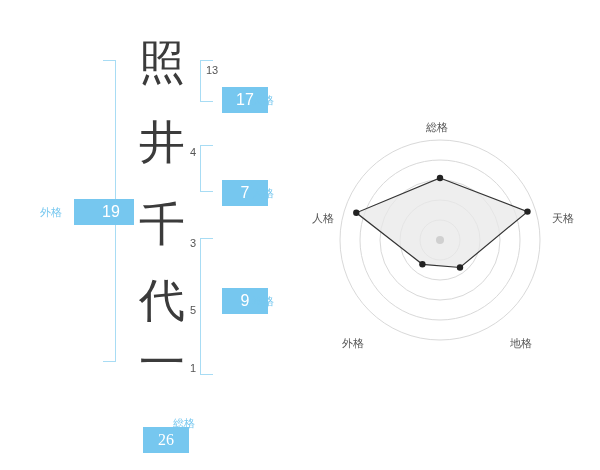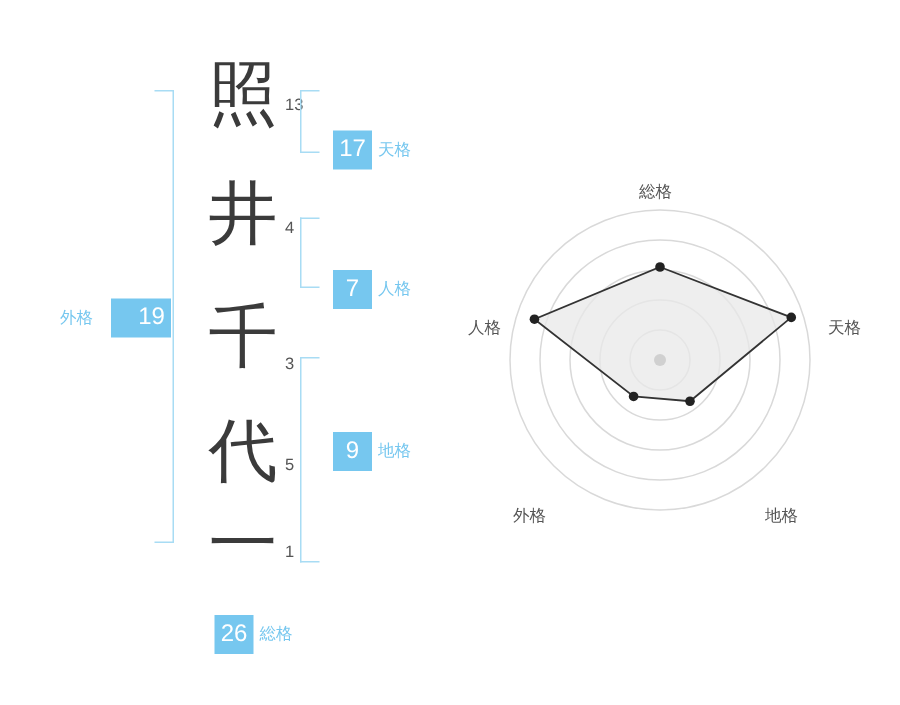--- a/index.html
+++ b/index.html
@@ -46,21 +46,21 @@
     color: #555555;
     font-family: "Liberation Sans", sans-serif;
   }
 
   .badge {
     position: absolute;
     background: #76c7ef;
     color: #ffffff;
     font-size: 16px;
     font-family: "Liberation Sans", sans-serif;
-    width: 26px;
+    width: 46px;
     height: 26px;
     line-height: 26px;
     text-align: center;
   }
   .badge-label {
     position: absolute;
     font-size: 11px;
     color: #76c7ef;
     font-family: "Liberation Sans", sans-serif;
     line-height: 26px;
@@ -106,21 +106,21 @@
 <div id="root">
 
   <div id="name-panel">
 
     <div class="kanji" style="left:132px; top:40px;">照</div>
     <div class="kanji" style="left:132px; top:120px;">井</div>
     <div class="kanji" style="left:132px; top:202px;">千</div>
     <div class="kanji" style="left:132px; top:278px;">代</div>
     <div class="kanji" style="left:132px; top:340px;">一</div>
 
-    <div class="stroke-num" style="left:190px; top:64px;">13</div>
+    <div class="stroke-num" style="left:206px; top:64px;">13</div>
     <div class="stroke-num" style="left:190px; top:146px;">4</div>
     <div class="stroke-num" style="left:190px; top:237px;">3</div>
     <div class="stroke-num" style="left:190px; top:304px;">5</div>
     <div class="stroke-num" style="left:190px; top:362px;">1</div>
 
     <div class="bracket bracket-right" style="left:103px; top:60px; width:12px; height:300px;"></div>
 
     <div class="bracket bracket-left" style="left:200px; top:60px; width:12px; height:40px;"></div>
 
     <div class="bracket bracket-left" style="left:200px; top:145px; width:12px; height:45px;"></div>
@@ -132,21 +132,21 @@
 
     <div class="badge" style="left:222px; top:180px;">7</div>
     <div class="badge-label" style="left:252px; top:180px;">人格</div>
 
     <div class="badge" style="left:222px; top:288px;">9</div>
     <div class="badge-label" style="left:252px; top:288px;">地格</div>
 
     <div class="badge" style="left:74px; top:199px;padding-left:14px;">19</div>
     <div class="badge-label" style="left:40px; top:199px;">外格</div>
 
-    <div class="badge" style="left:143px; top:410px;">26</div>
+    <div class="badge" style="left:143px; top:427px;font-family:Liberation Serif, serif;">26</div>
     <div class="badge-label" style="left:173px; top:410px;">総格</div>
   </div>
 
   <div id="radar-panel">
     <svg id="radar-svg" width="280" height="470" viewBox="0 0 280 470">
         <circle cx="120" cy="240" r="100" fill="none" stroke="#d9d9d9" stroke-width="1"></circle>
         <circle cx="120" cy="240" r="80" fill="none" stroke="#d9d9d9" stroke-width="1"></circle>
         <circle cx="120" cy="240" r="60" fill="none" stroke="#d9d9d9" stroke-width="1"></circle>
         <circle cx="120" cy="240" r="40" fill="none" stroke="#d9d9d9" stroke-width="1"></circle>
         <circle cx="120" cy="240" r="20" fill="none" stroke="#d9d9d9" stroke-width="1"></circle>

